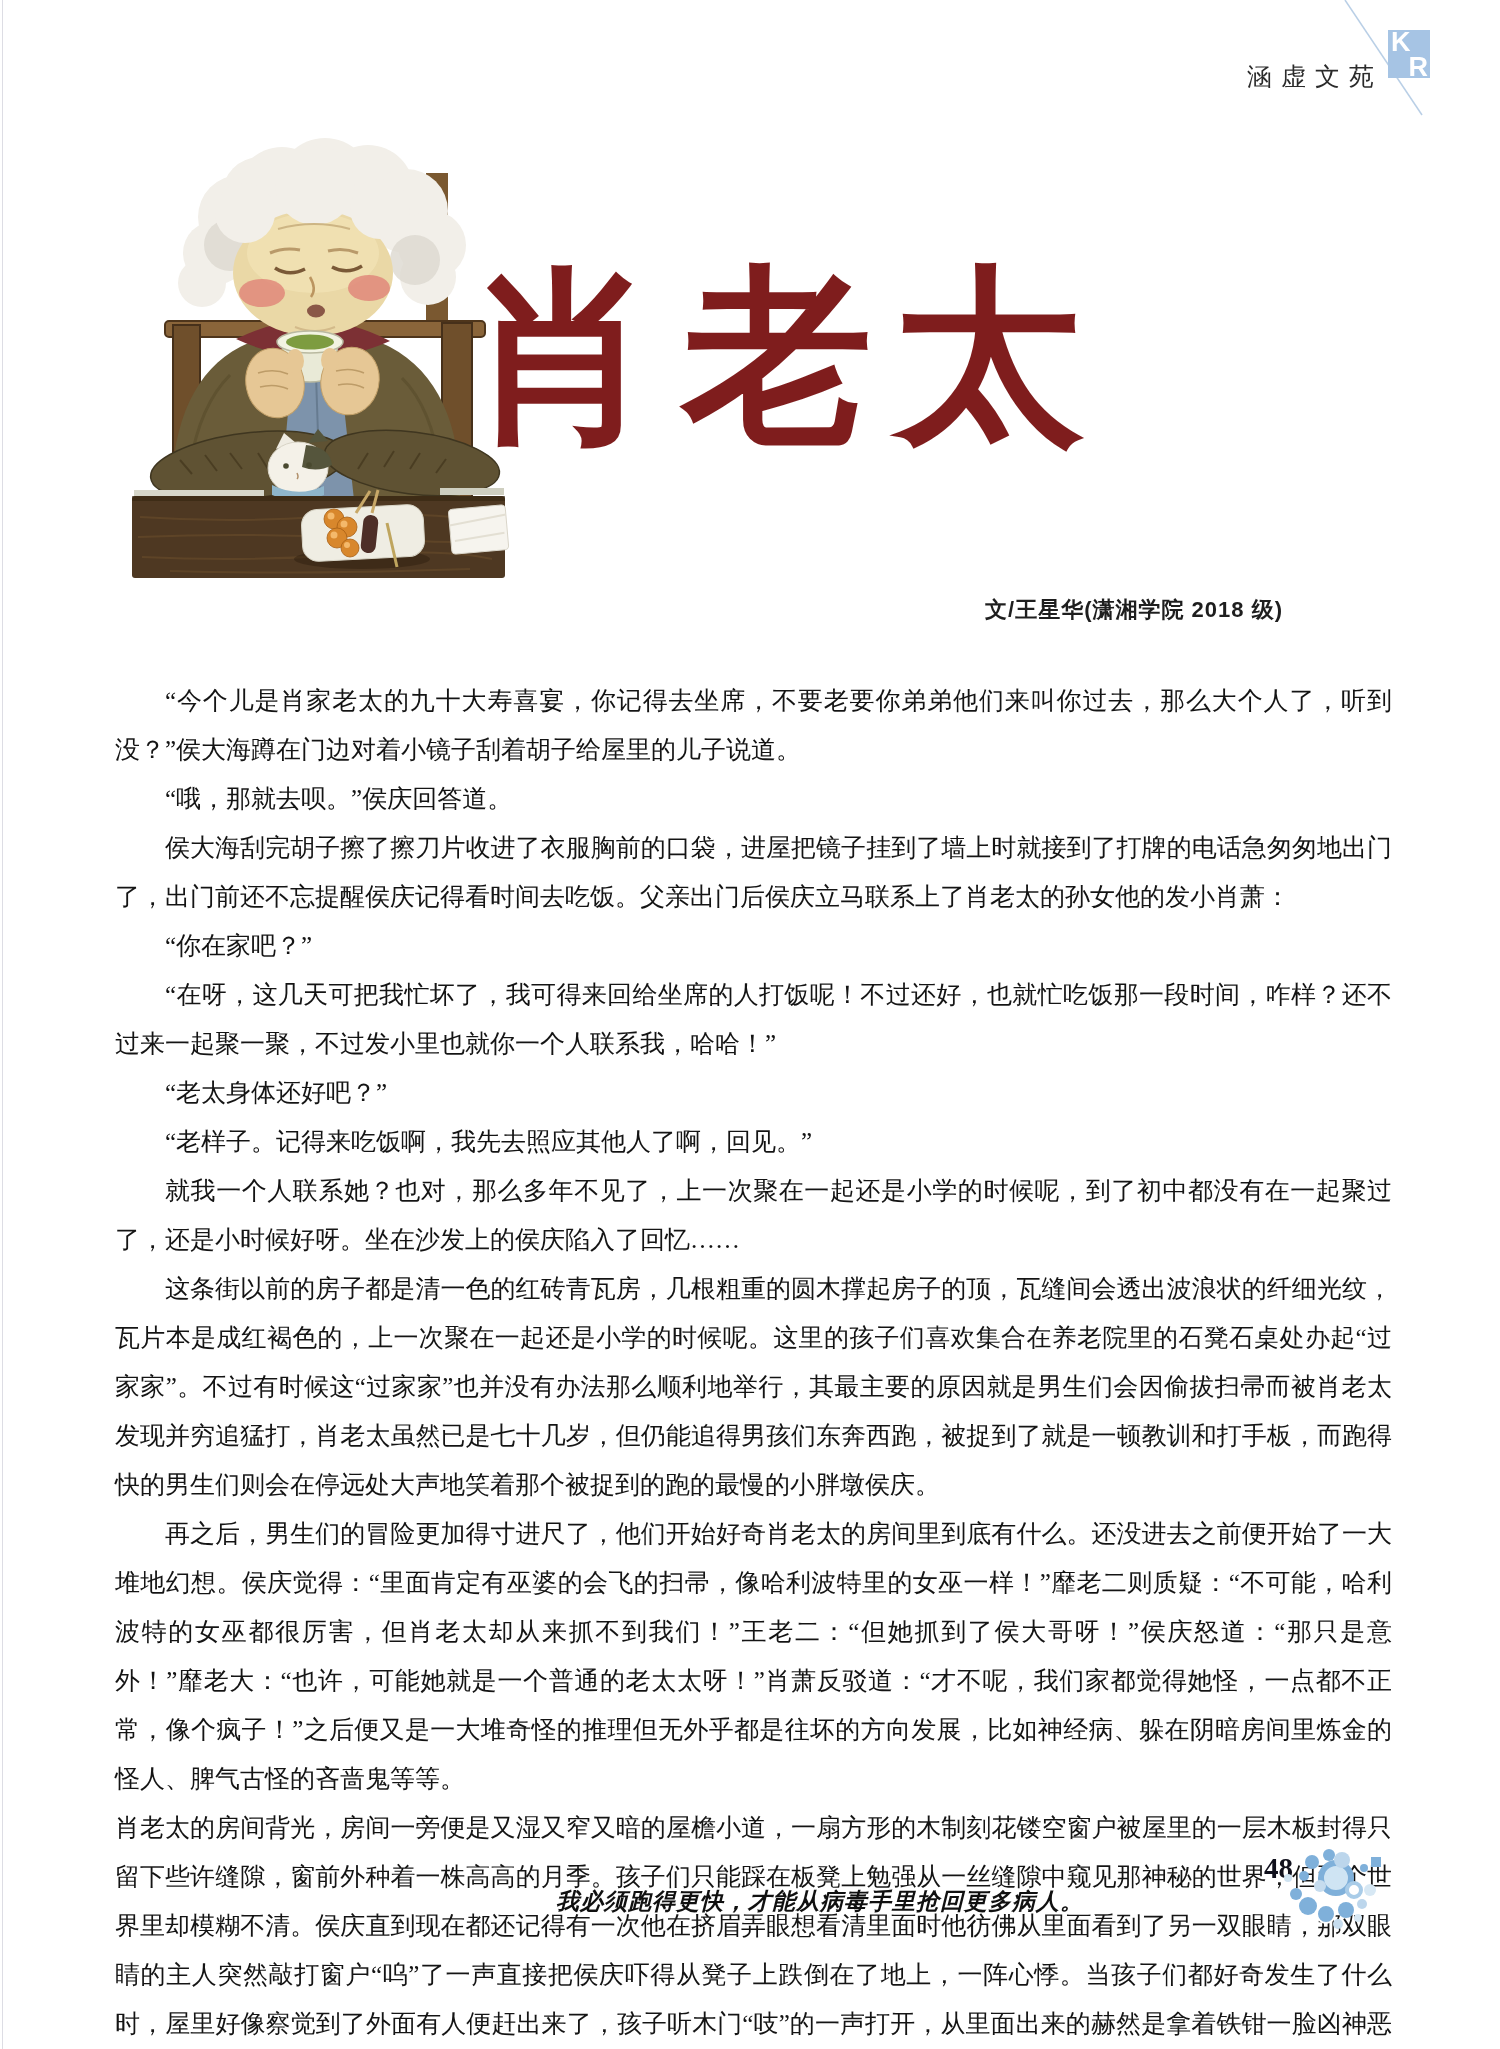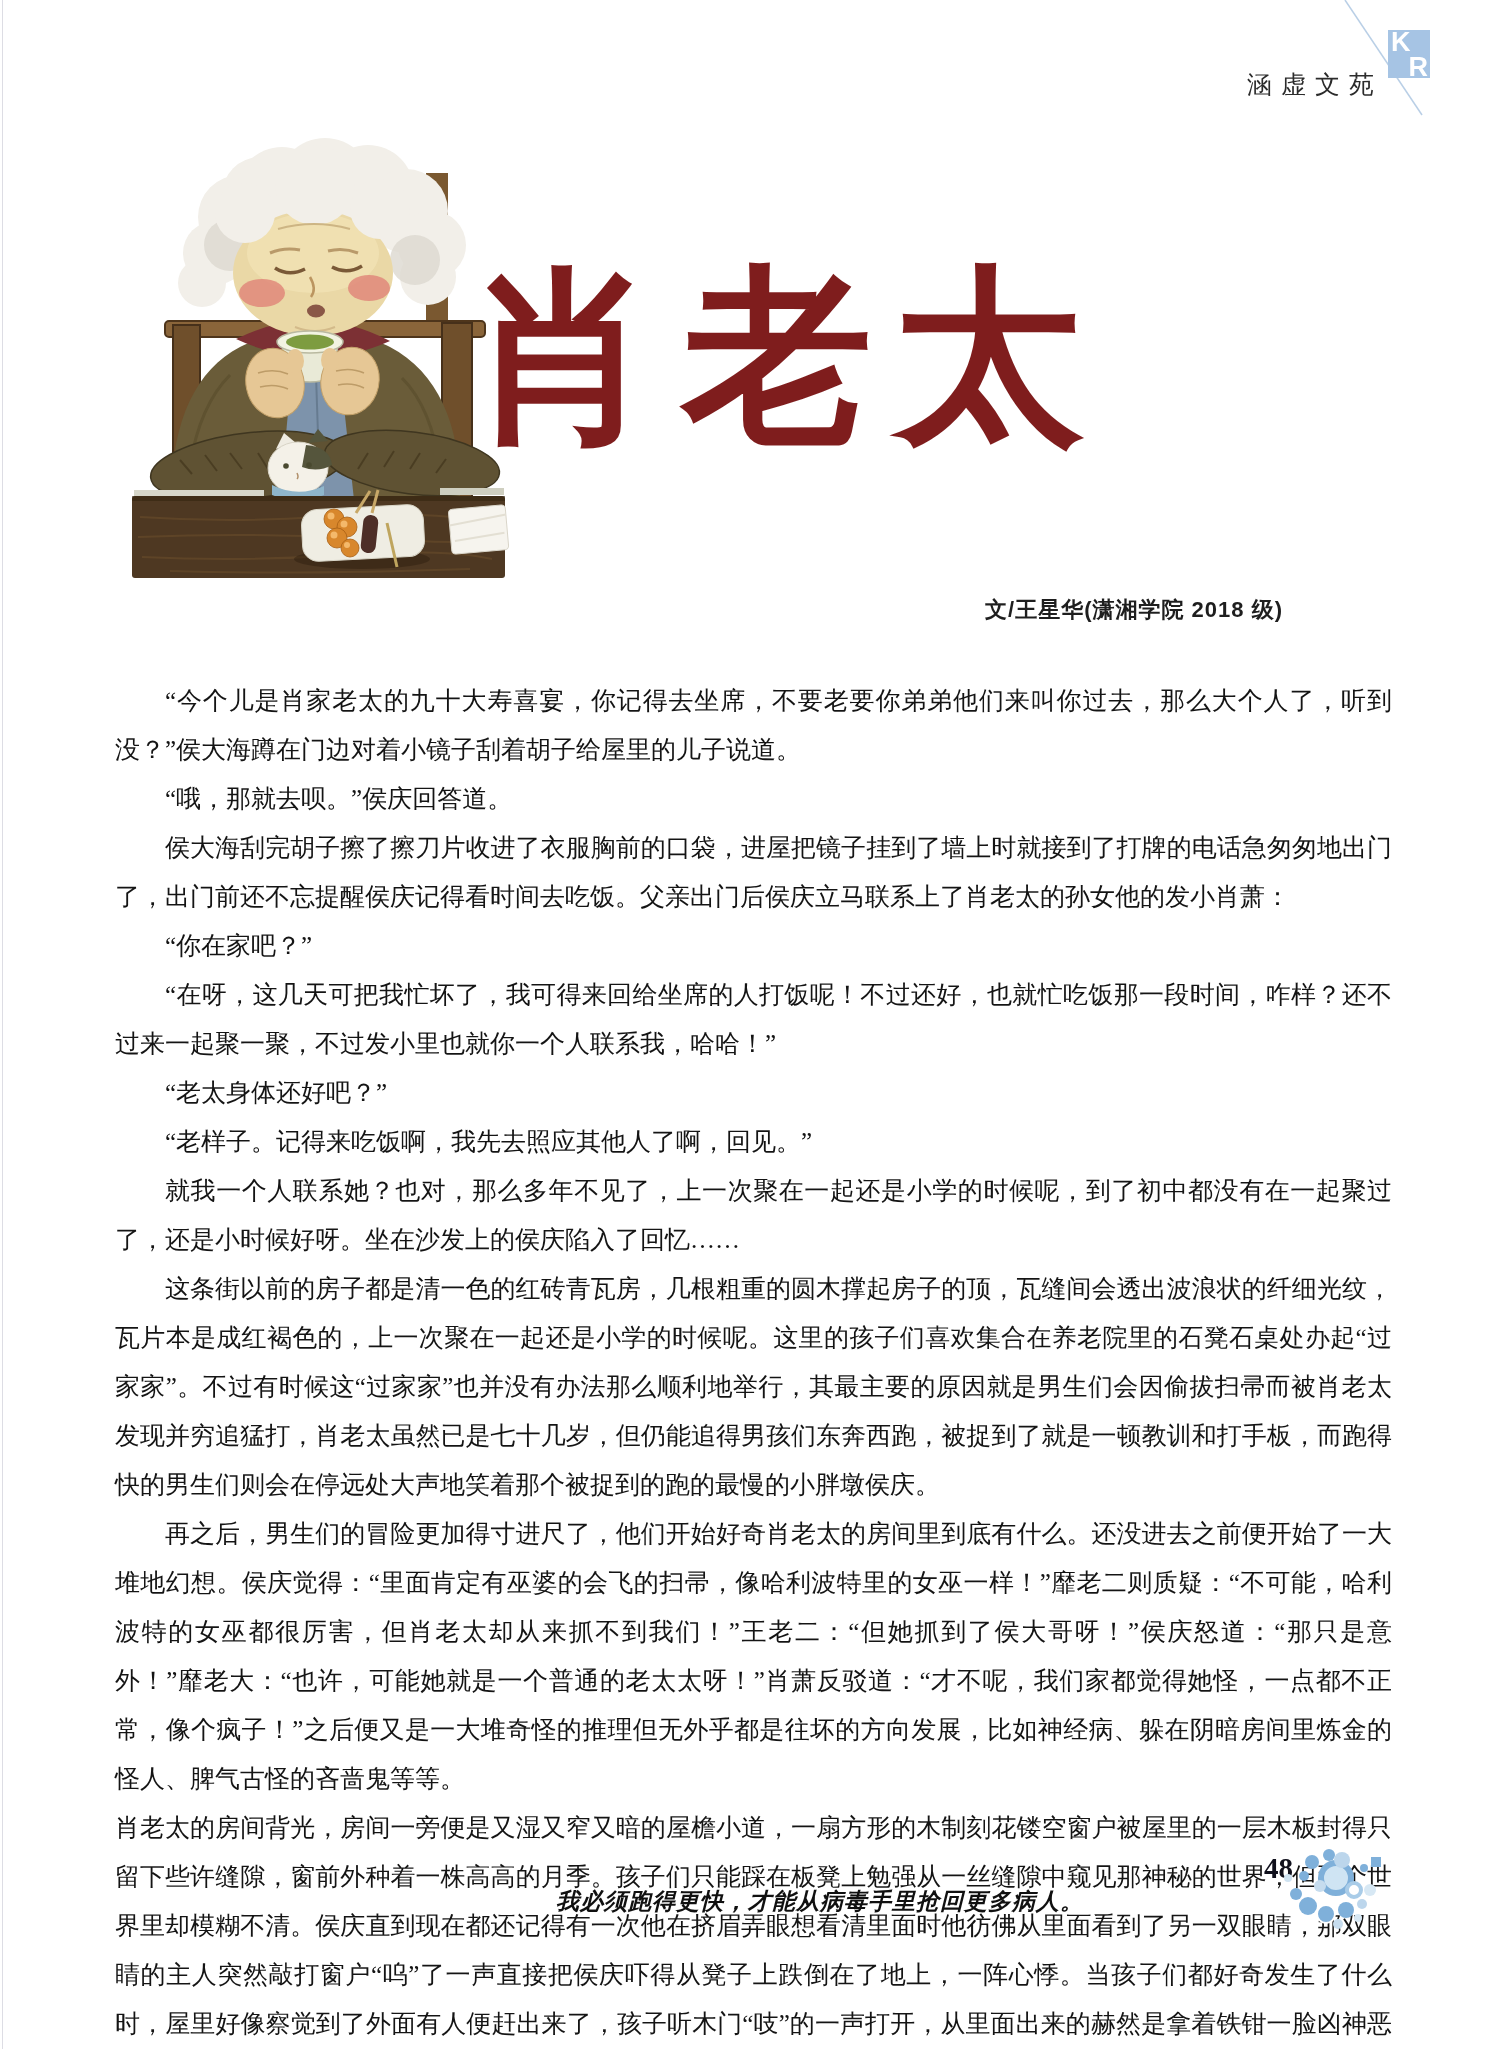--- a/index.html
+++ b/index.html
@@ -8,21 +8,21 @@
     overflow:hidden;margin:0 auto;
     font-family:"Liberation Serif","DejaVu Serif",serif;color:#111;
   }
   .edge-line{position:absolute;left:2px;top:0;width:1px;height:100%;background:#dddde4;}
 
   
   .diag{position:absolute;left:1330px;top:0;width:120px;height:135px;}
   .kr-logo{position:absolute;left:1388px;top:30px;width:42px;height:48px;background:#a6c4e4;}
   .kr-logo .k{position:absolute;left:3px;top:-3px;font-family:"Liberation Sans","DejaVu Sans",sans-serif;font-weight:900;font-size:27px;color:#fff;}
   .kr-logo .r{position:absolute;right:2px;bottom:-5px;font-family:"Liberation Sans","DejaVu Sans",sans-serif;font-weight:900;font-size:27px;color:#fff;}
-  .section-label{position:absolute;right:117px;top:68px;font-size:25px;letter-spacing:9px;color:#2b2b2b;text-align:right;}
+  .section-label{position:absolute;right:117px;top:60px;font-size:25px;letter-spacing:9px;color:#2b2b2b;text-align:right;}
 
   
   .article-title{
     position:absolute;left:470px;top:262px;line-height:1;
     font-family:"DejaVu Sans","Liberation Sans",sans-serif;font-weight:900;
     font-size:190px;letter-spacing:22px;color:#7f1d1d;white-space:nowrap;
   }
   .article-byline{
     position:absolute;right:217px;top:595px;font-size:22px;color:#1e1e1e;
     font-family:Liberation Sans, sans-serif;font-weight:600;letter-spacing:1px;

